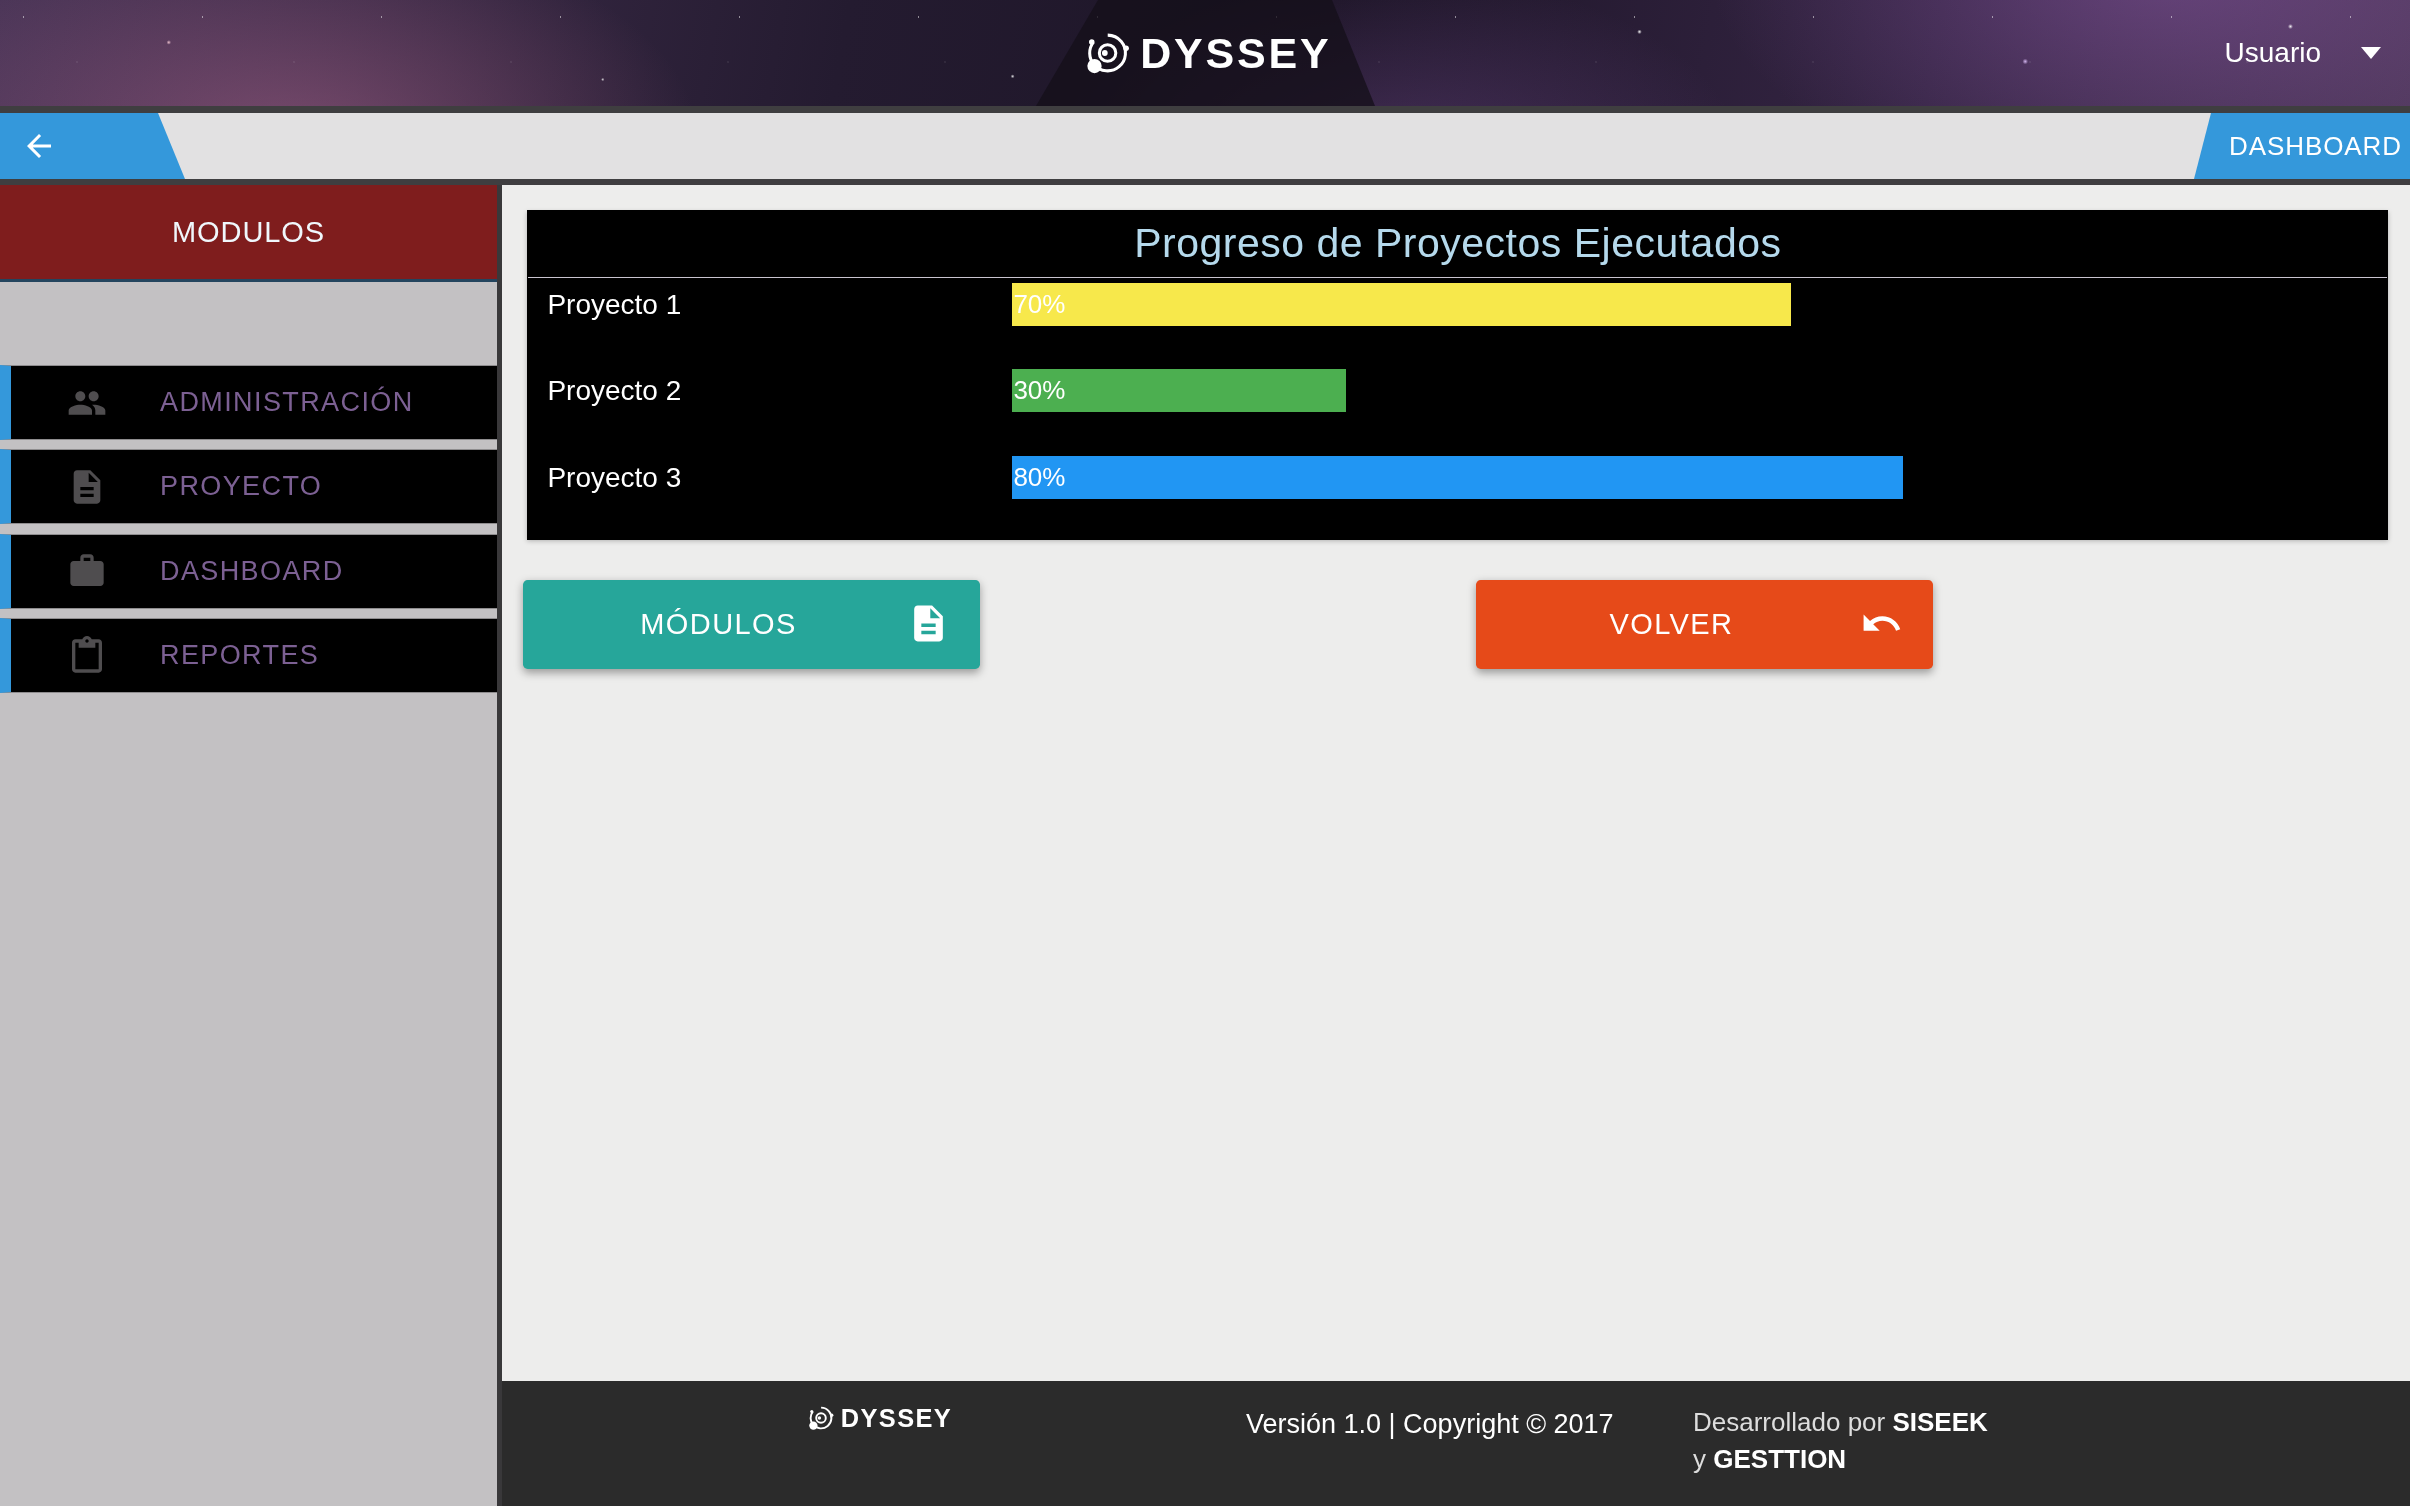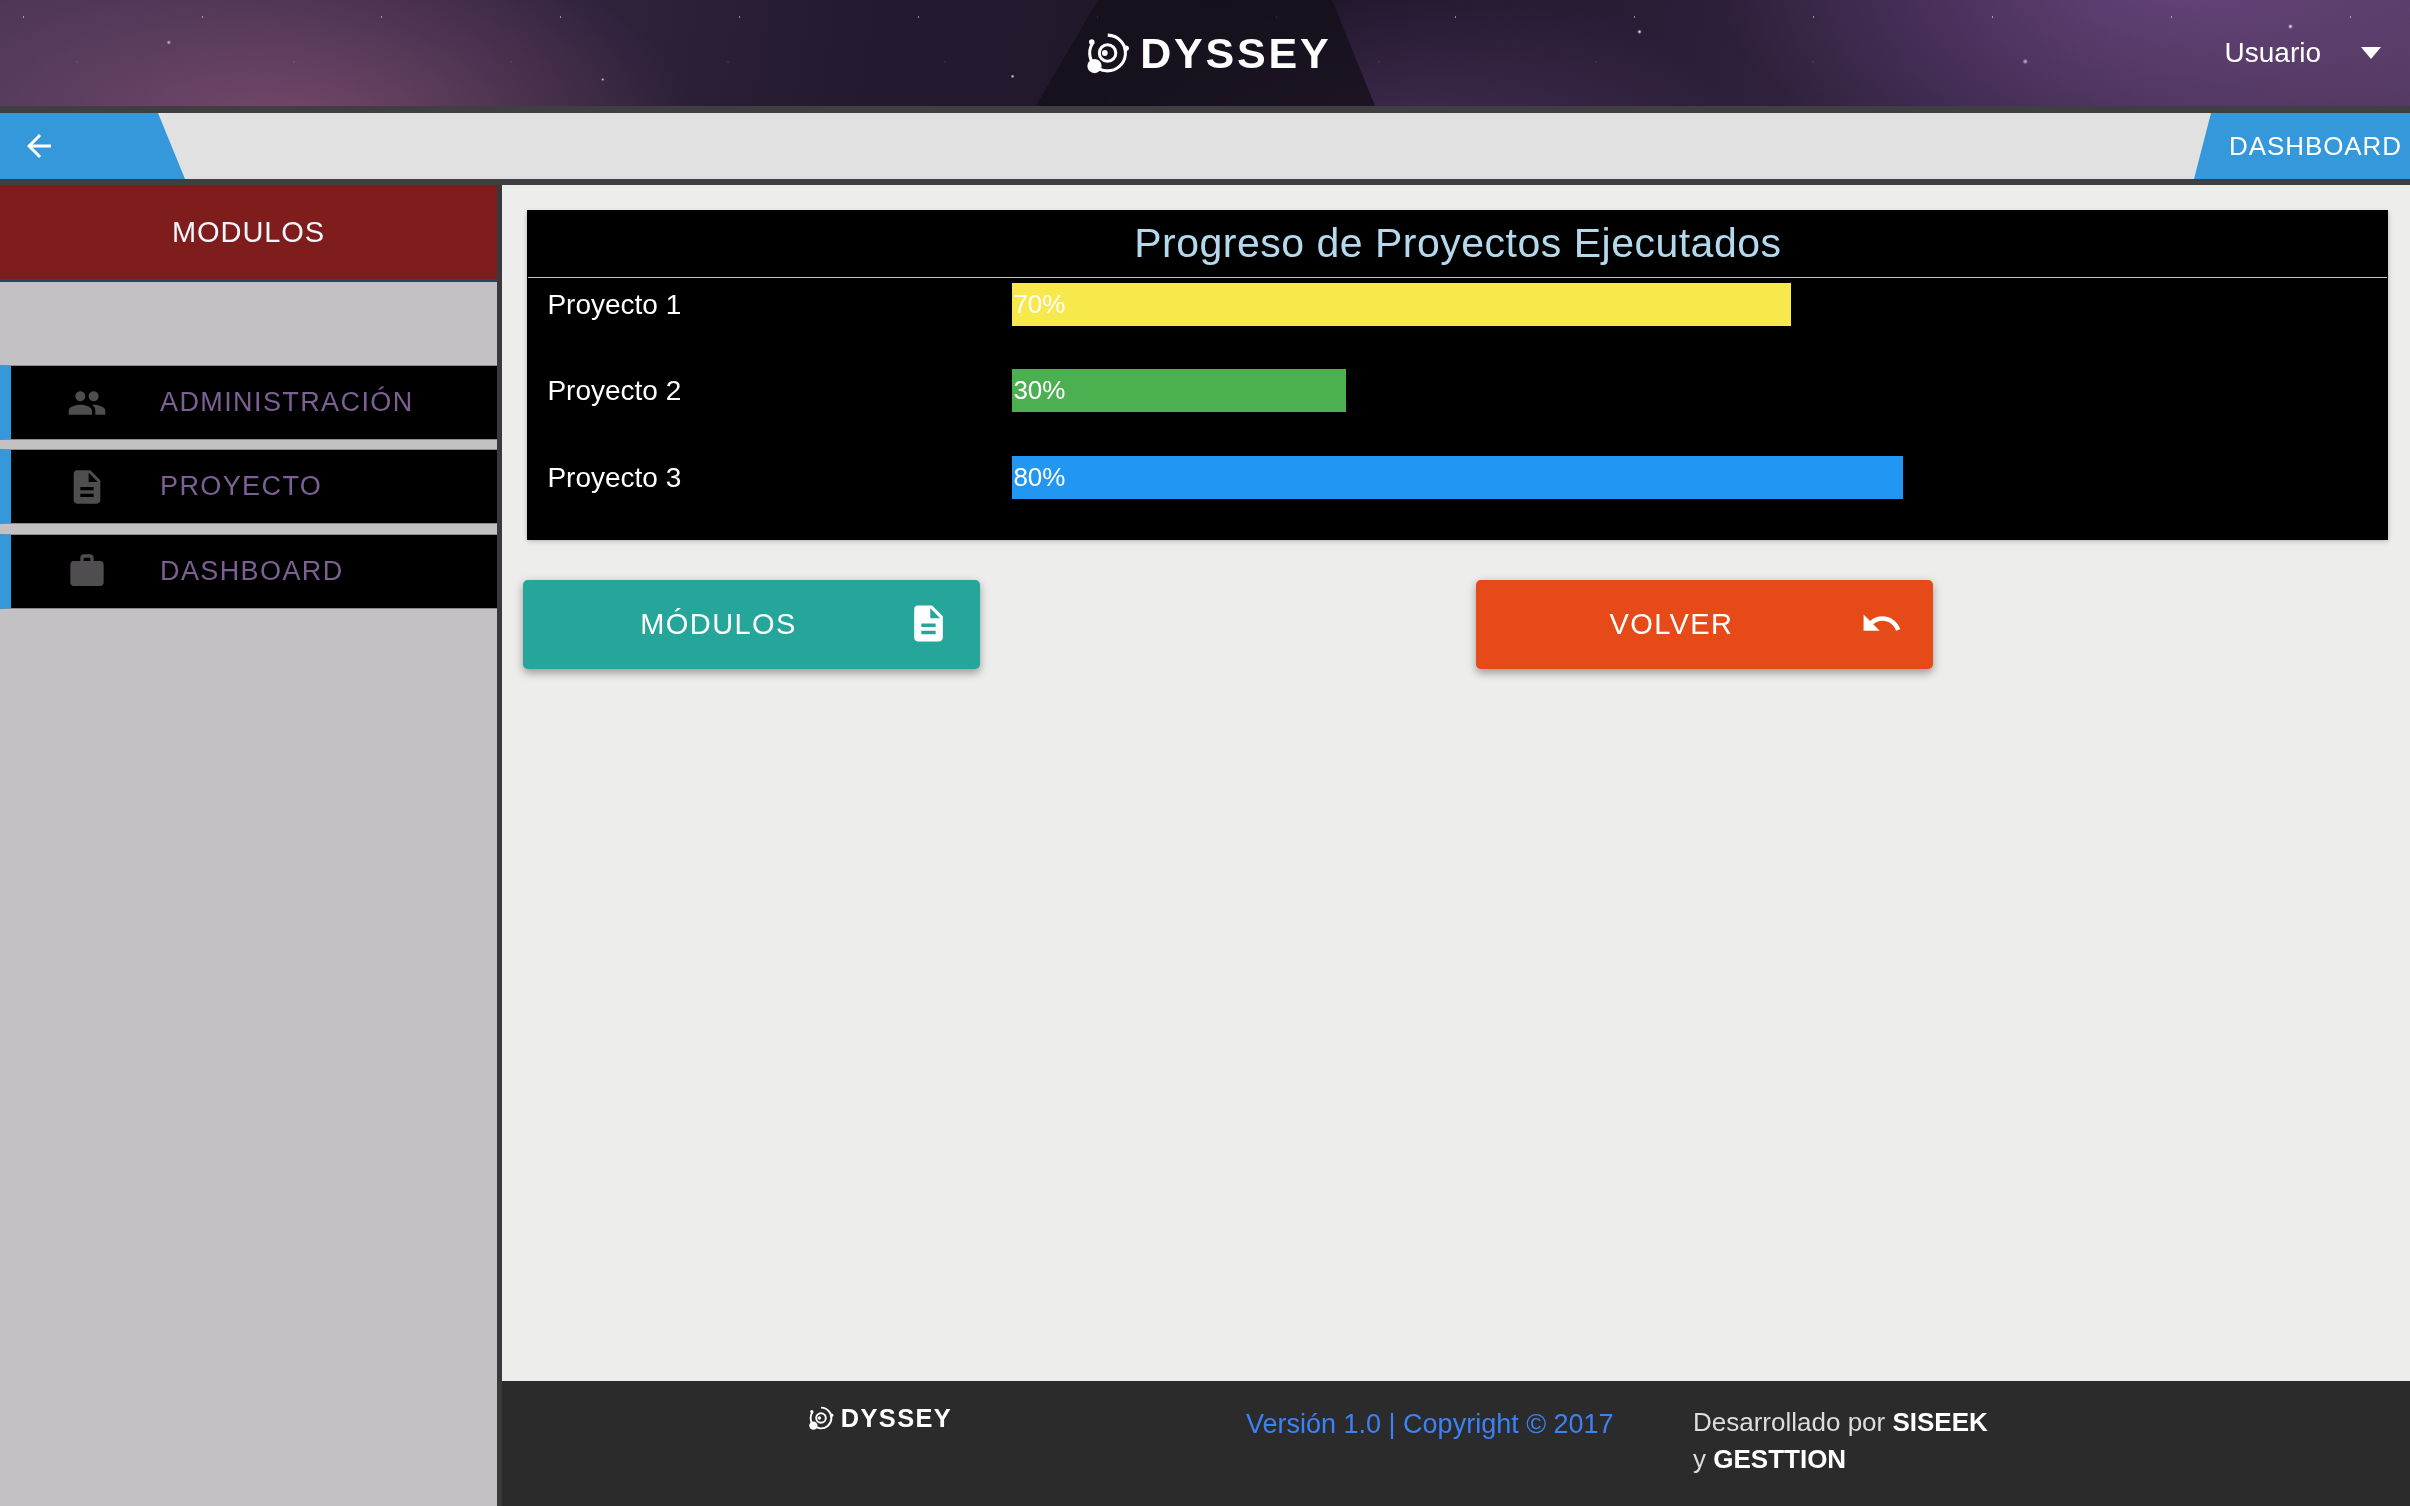--- a/index.html
+++ b/index.html
@@ -85,21 +85,21 @@
   .big-btn .b-label{color:#fff;font-size:29px;letter-spacing:1.4px;padding-right:66px;}
   .big-btn .b-icon{position:absolute;right:30px;top:50%;transform:translateY(-50%);}
   .big-btn .b-icon svg{width:43px;height:43px;fill:#fff;}
   .btn-modules{left:21px;background:#26a69a;}
   .btn-back{left:974px;background:#e64a19;}
 
   
   .footer{position:absolute;left:502px;top:1381px;width:1909px;height:125px;background:#2b2b2b;}
   .footer-logo{position:absolute;left:303px;top:21px;display:flex;align-items:center;gap:3.8px;}
   .footer-logo .logo-text{font-size:25.4px;letter-spacing:1.4px;}
-  .footer-version{position:absolute;left:744px;top:28px;color:#3b82f6;font-size:27px;}
+  .footer-version{position:absolute;left:744px;top:28px;color:#ffffff;font-size:27px;}
   .footer-credits{position:absolute;left:1191px;top:22.6px;width:311px;color:#dddddd;
     font-size:26px;line-height:1.45;}
   .footer-credits b{color:#ffffff;}
 </style>
 </head>
 <body>
 
 <div class="header">
   <div class="header-bigstars"></div>
   <div class="header-trapezoid"></div>
@@ -161,20 +161,28 @@
 
     <div class="menu-item">
       <span class="mi-icon">
         <svg viewBox="0 0 24 24">
             <path d="M20 6h-4V4c0-1.11-.89-2-2-2h-4c-1.11 0-2 .89-2 2v2H4c-1.11 0-1.99.89-1.99 2L2 19c0 1.11.89 2 2 2h16c1.11 0 2-.89 2-2V8c0-1.11-.89-2-2-2zm-6 0h-4V4h4v2z"></path>
           </svg>
       </span>
       <span class="mi-label">DASHBOARD</span>
     </div>
 
+    <div class="menu-item">
+      <span class="mi-icon">
+        <svg viewBox="0 0 24 24">
+            <path d="M19 2h-4.18C14.4.84 13.3 0 12 0c-1.3 0-2.4.84-2.82 2H5c-1.1 0-2 .9-2 2v16c0 1.1.9 2 2 2h14c1.1 0 2-.9 2-2V4c0-1.1-.9-2-2-2zm-7 0c.55 0 1 .45 1 1s-.45 1-1 1-1-.45-1-1 .45-1 1-1zm7 18H5V4h2v3h10V4h2v16z"></path>
+          </svg>
+      </span>
+      <span class="mi-label">REPORTES</span>
+    </div>
 
 
   </div>
 </div>
 
 <div class="divider-v"></div>
 
 <div class="content">
 
   <div class="panel">

